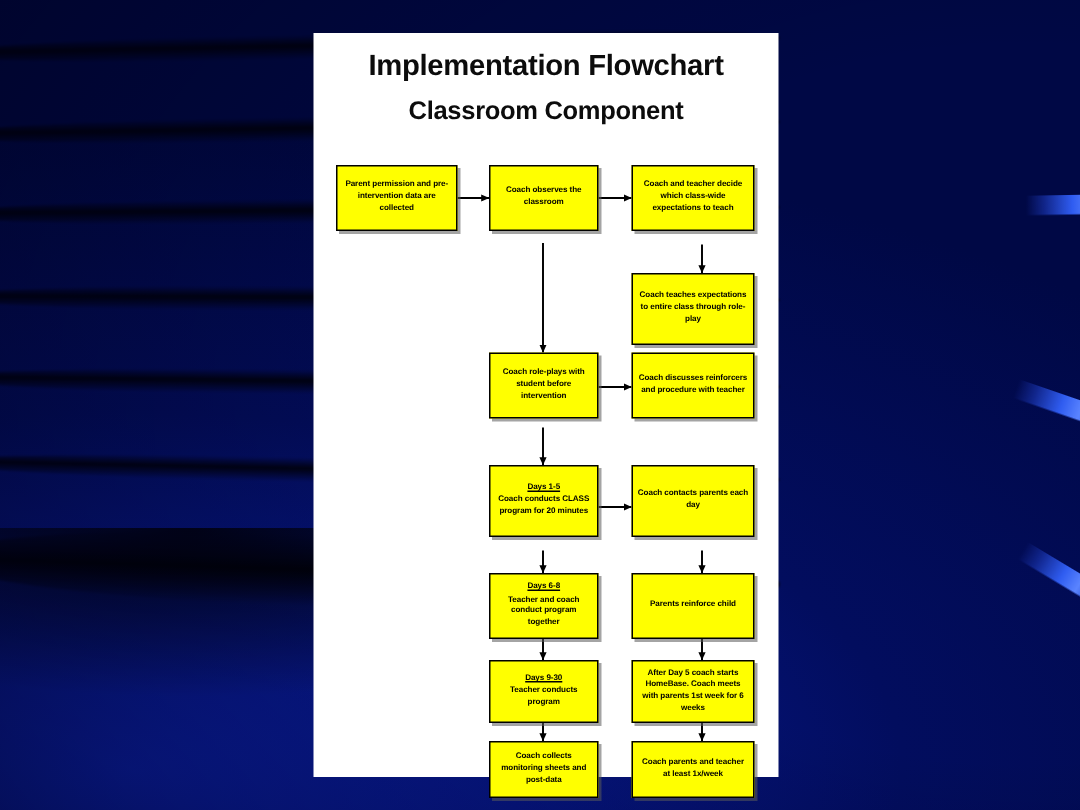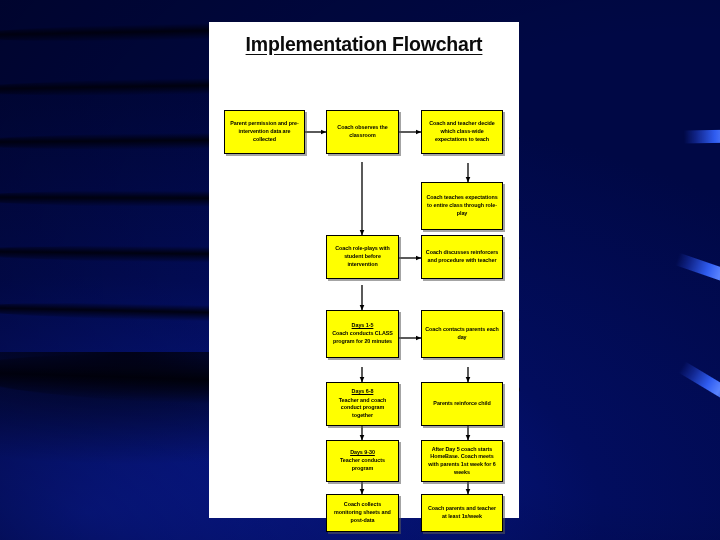--- a/index.html
+++ b/index.html
@@ -92,21 +92,20 @@
   }
 
   
   .title-main {
     text-align: center;
     font-size: 19.5px;
     font-weight: bold;
     color: #0c0c0c;
     letter-spacing: -0.2px;
     margin-top: 11px;
-    text-decoration: underline;
     text-underline-offset: 3px;
   }
   .title-sub {
     text-align: center;
     font-size: 17px;
     font-weight: bold;
     color: #0c0c0c;
     letter-spacing: -0.2px;
     margin-top: 8px;
   }
@@ -162,20 +161,21 @@
   <div class="band-wash"></div>
   <div class="bg-vignette"></div>
 
   <div class="accent a1"></div>
   <div class="accent a2"></div>
   <div class="accent a3"></div>
 
   <div id="panel">
 
     <div class="title-main">Implementation Flowchart</div>
+    <div class="title-sub">Classroom Component</div>
 
     <div id="chart">
 
       <svg width="310" height="496">
         <defs>
           <marker id="arr" markerWidth="6" markerHeight="6" refX="5.2" refY="3" orient="auto" markerUnits="userSpaceOnUse">
             <path d="M0,0.6 L5.4,3 L0,5.4 z" fill="#000"></path>
           </marker>
         </defs>
         <g stroke="#000" stroke-width="1.3" fill="none" marker-end="url(#arr)">

